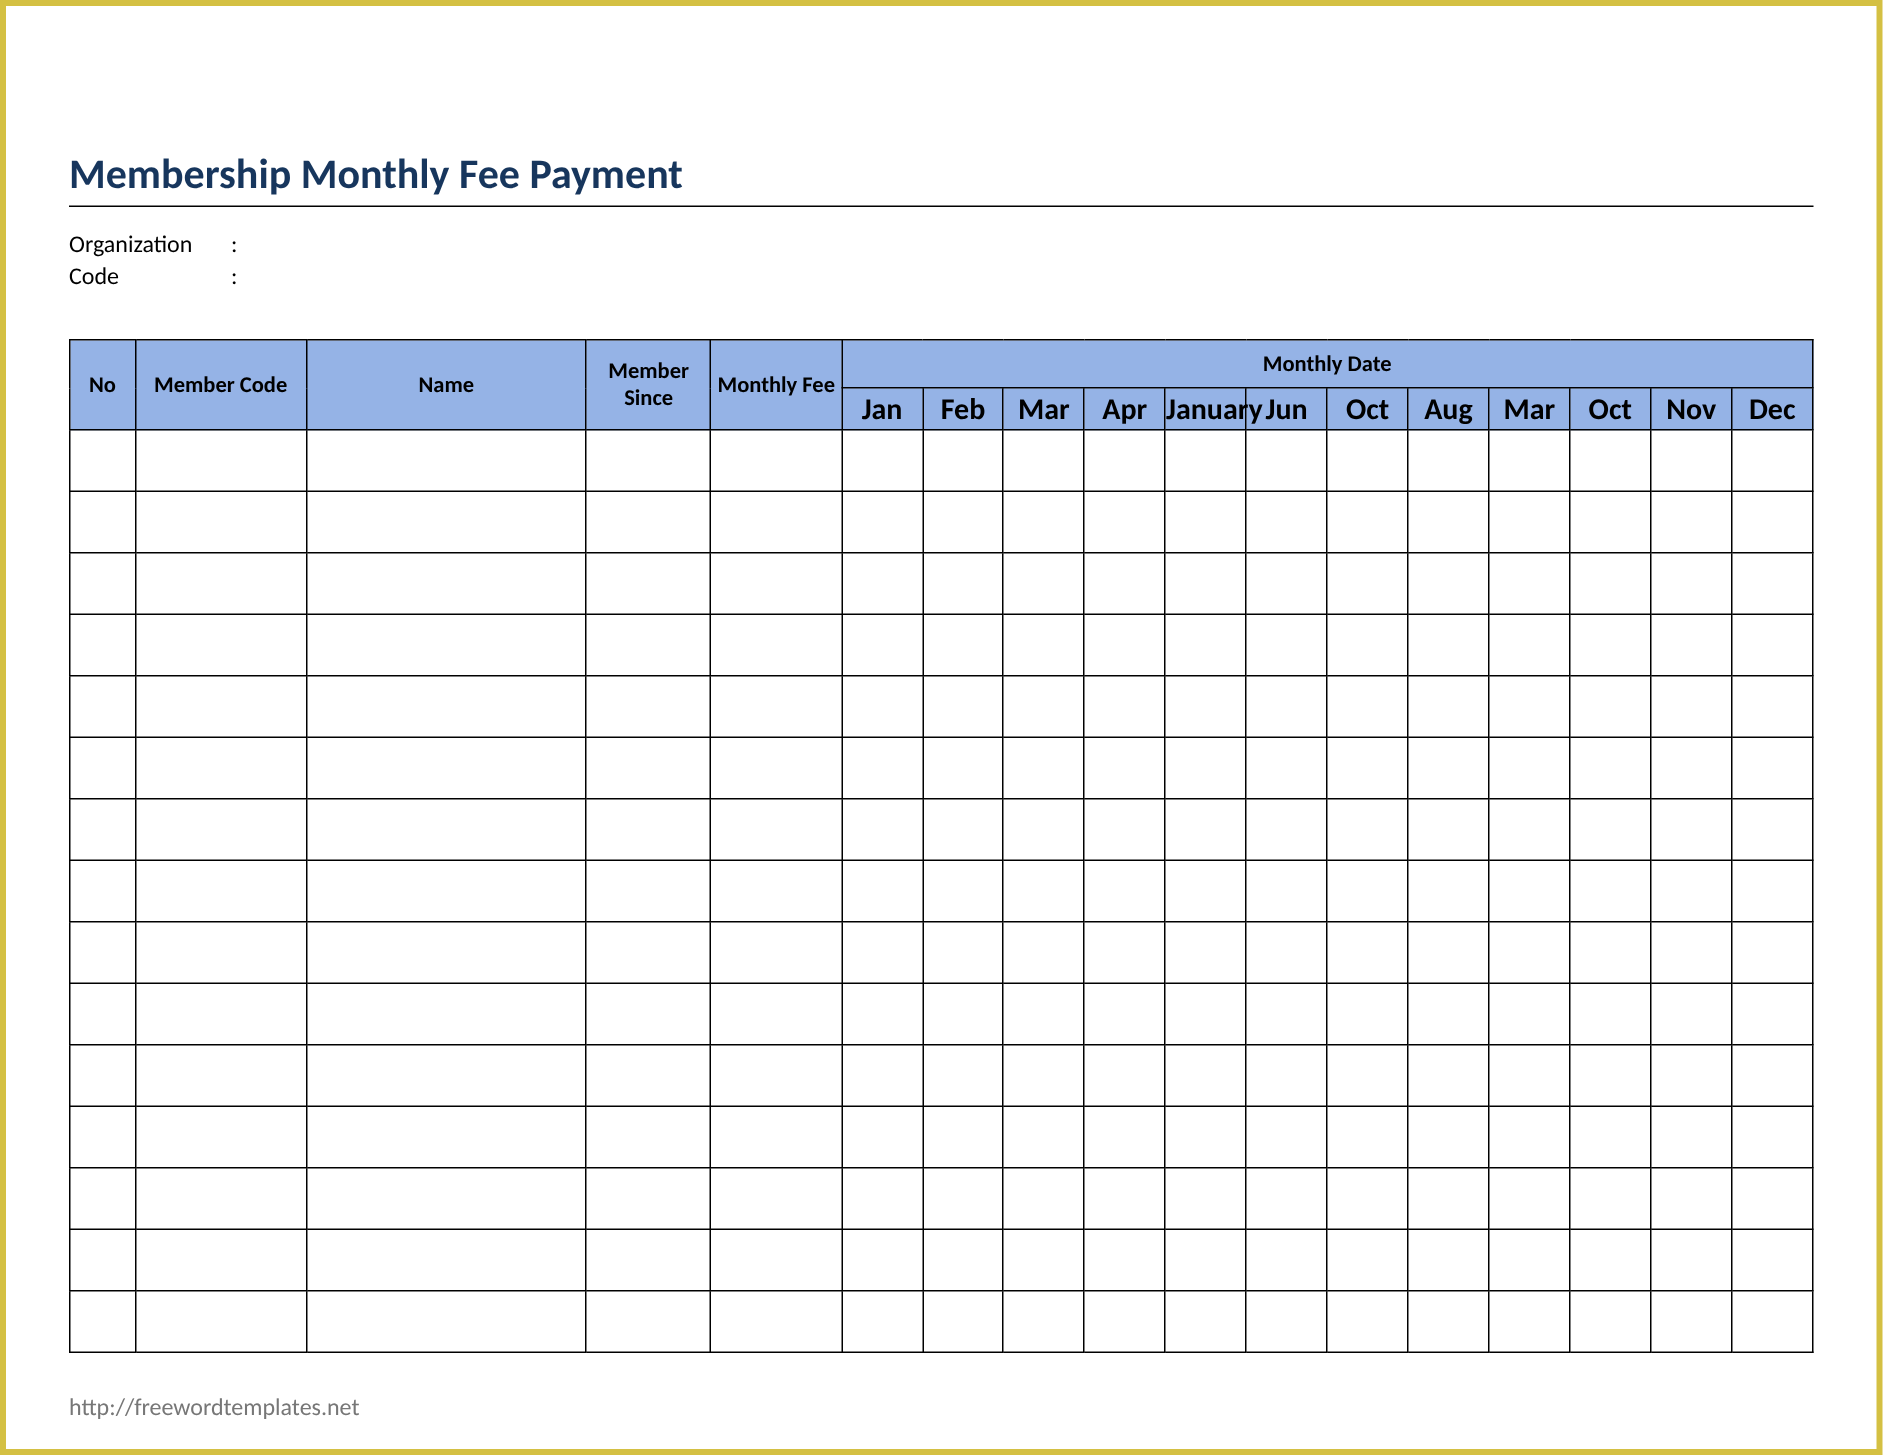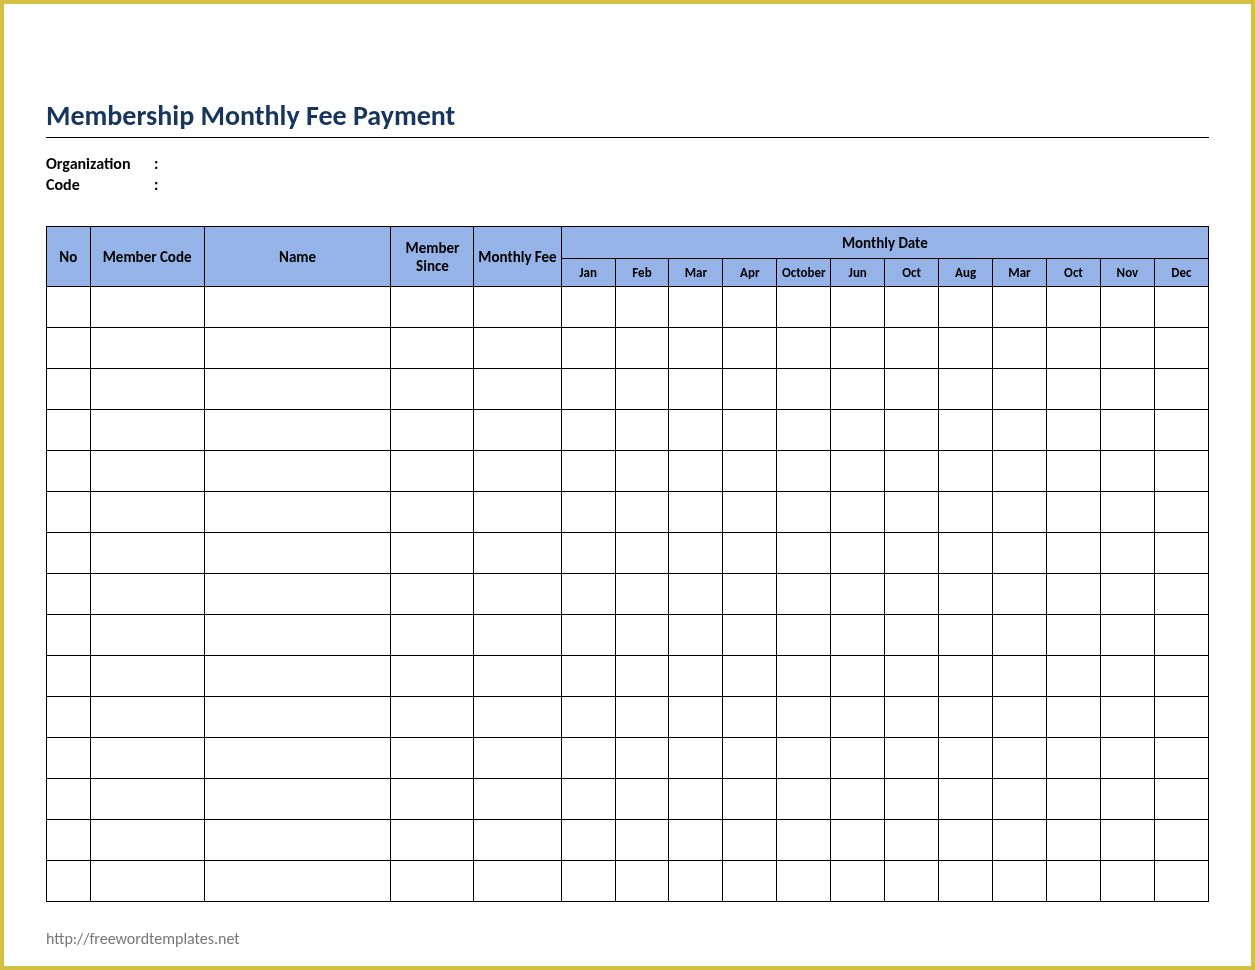--- a/index.html
+++ b/index.html
@@ -21,21 +21,21 @@
     }
     .title-underline {
       border-bottom: 1px solid #000;
       margin-bottom: 16px;
     }
     .meta-block {
       font-size: 16px;
       color: #000;
       margin-bottom: 32px;
     }
-    .meta-row { display: flex; align-items: center; margin-bottom: 2px; font-weight: bold; }
+    .meta-row { display: flex; align-items: center; margin-bottom: 2px; }
     .meta-label { width: 108px; }
     .meta-colon { width: 10px; }
     .tbl {
       border-collapse: collapse;
       width: 100%;
       table-layout: fixed;
     }
     .tbl th, .tbl td {
       border: 1px solid #000;
       padding: 0;
@@ -43,21 +43,21 @@
       vertical-align: middle;
     }
     .tbl th {
       background: #95b3e6;
       font-size: 15px;
       font-weight: bold;
       color: #000;
       height: 32px;
     }
     .tbl th.toprow { height: 32px; }
-    .tbl th.month { height: 28px; font-size: 13px; }
+    .tbl th.month { height: 28px; font-size: 20px; }
     .tbl td { height: 41px; background: #ffffff; }
     .footer-link {
       position: absolute;
       left: 42px;
       bottom: 18px;
       font-size: 16px;
       color: #777;
     }
     
     col.c-no { width: 42px; }
@@ -113,21 +113,21 @@
       <th rowspan="2" class="toprow">Name</th>
       <th rowspan="2" class="toprow">Member Since</th>
       <th rowspan="2" class="toprow">Monthly Fee</th>
       <th colspan="12" class="toprow">Monthly Date</th>
     </tr>
     <tr>
       <th class="month">Jan</th>
       <th class="month">Feb</th>
       <th class="month">Mar</th>
       <th class="month">Apr</th>
-      <th class="month">October</th>
+      <th class="month">January</th>
       <th class="month">Jun</th>
       <th class="month">Oct</th>
       <th class="month">Aug</th>
       <th class="month">Mar</th>
       <th class="month">Oct</th>
       <th class="month">Nov</th>
       <th class="month">Dec</th>
     </tr>
   </thead>
   <tbody>

